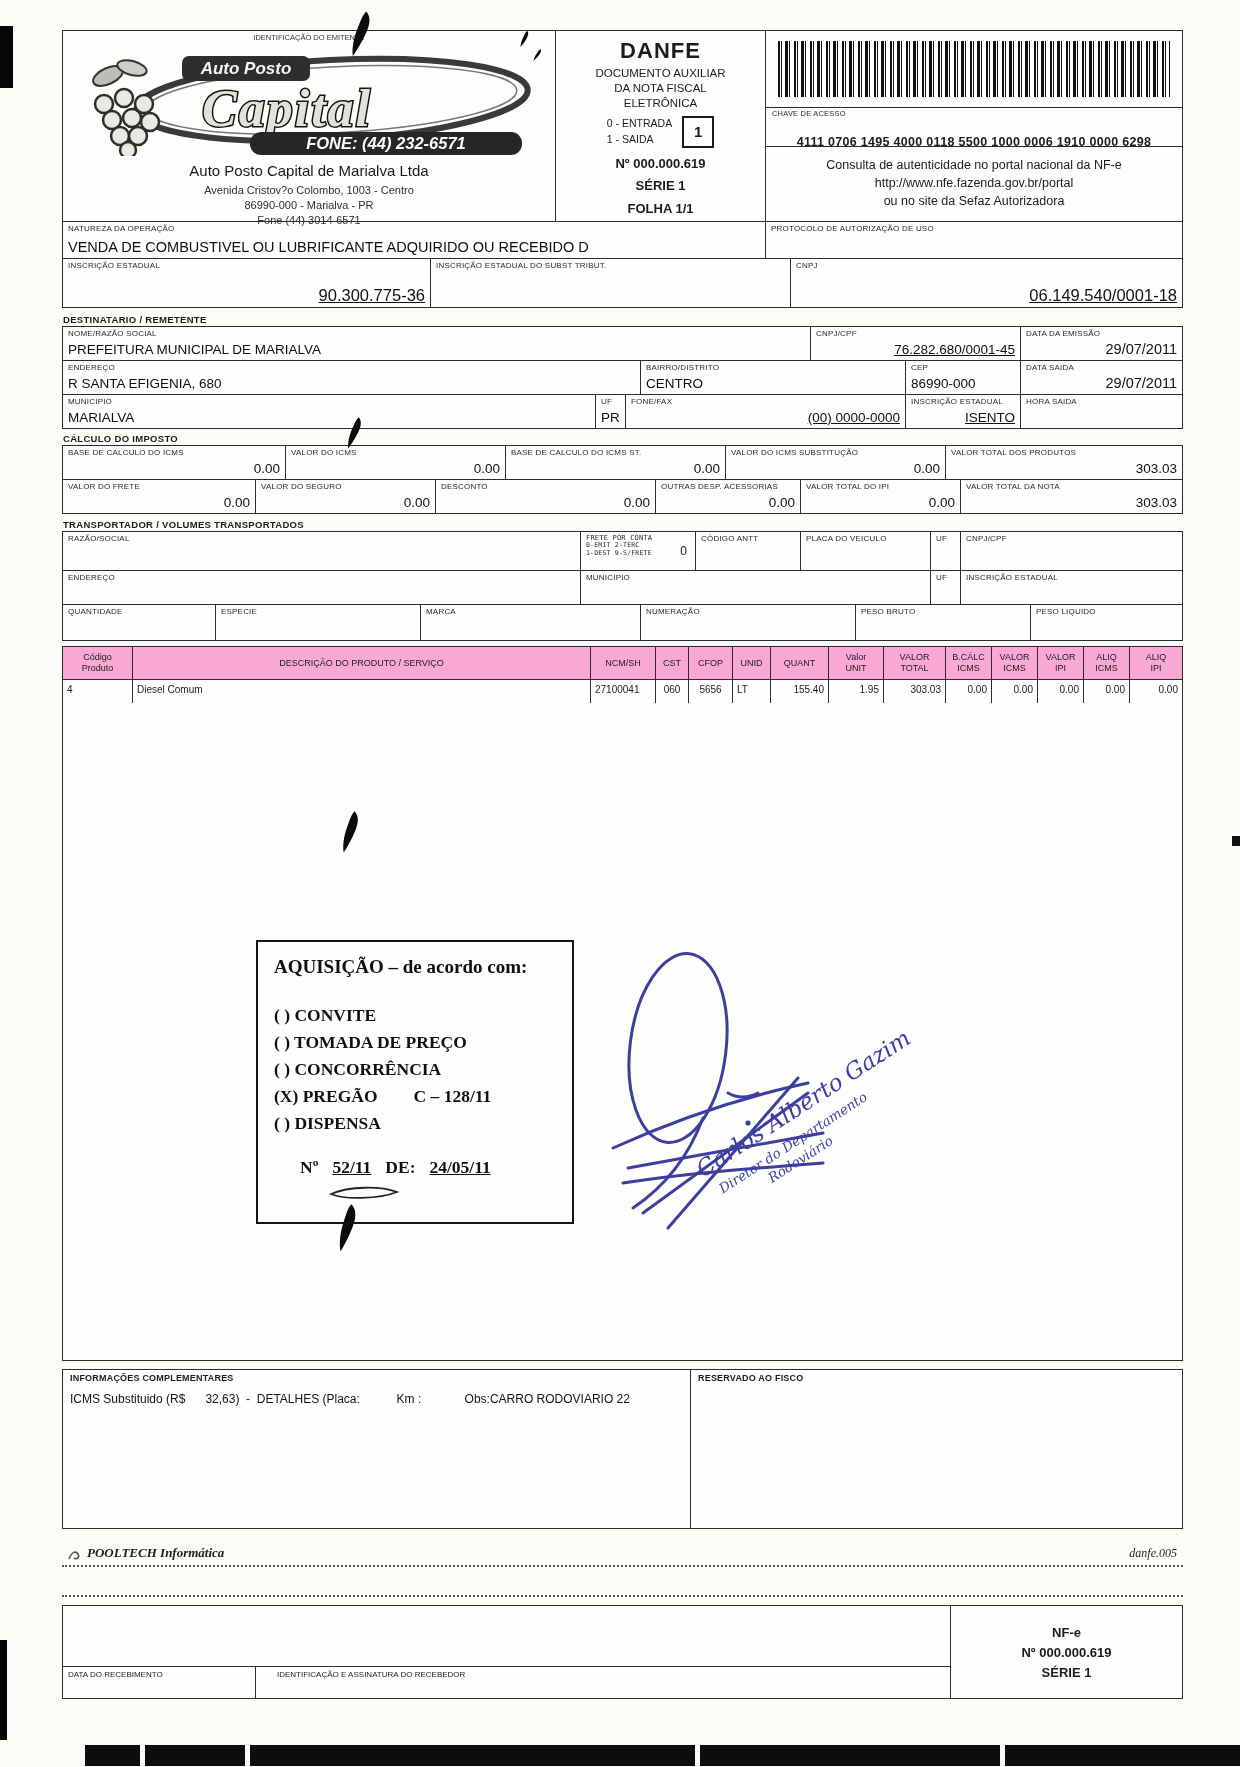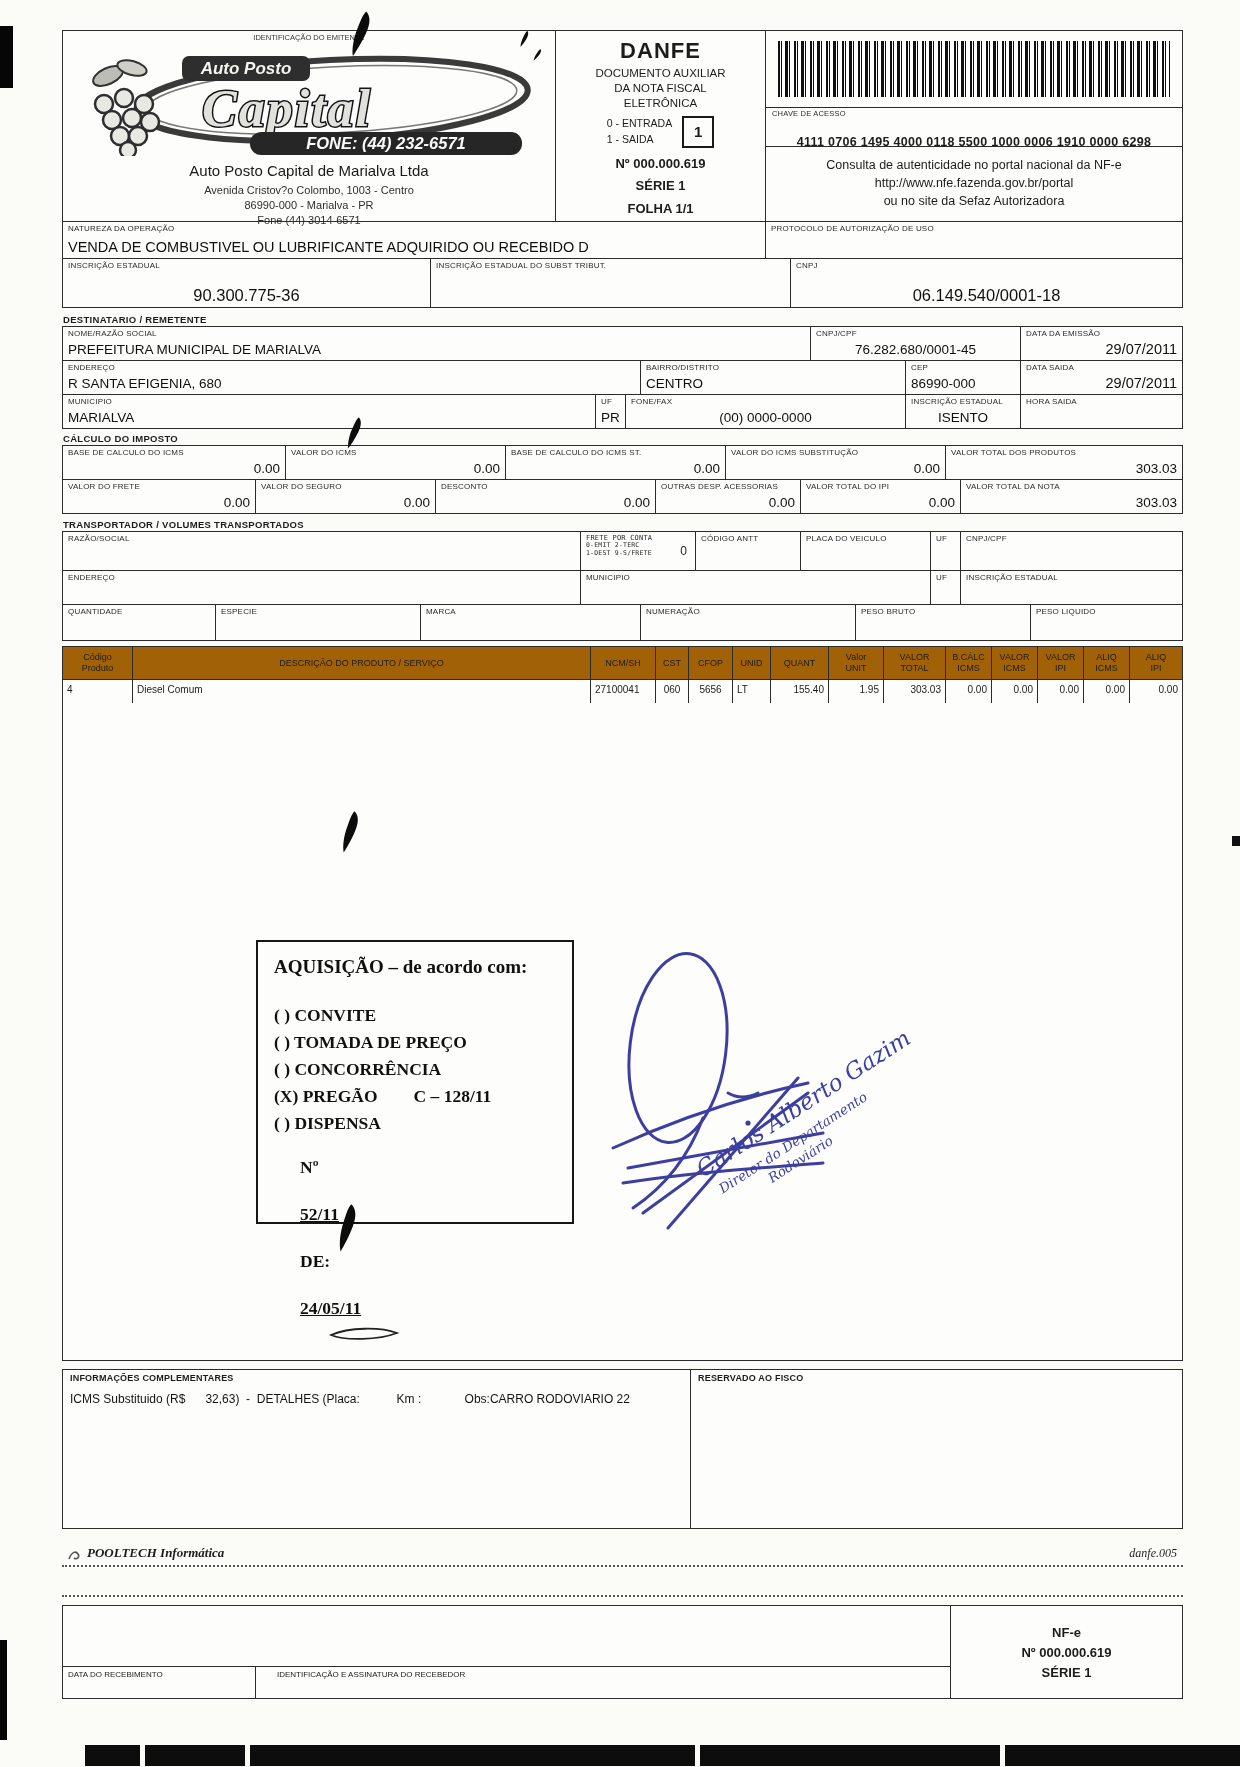--- a/index.html
+++ b/index.html
@@ -9,21 +9,21 @@
     font-family:"Liberation Sans",sans-serif;
     overflow:hidden;
   }
   .sheet{position:absolute;left:62px;top:30px;width:1121px;}
   .frow{display:flex;border:1px solid #2b2b2b;margin-top:-1px;background:#fdfdfb;box-sizing:border-box;}
   .cell{box-sizing:border-box;border-right:1px solid #2b2b2b;padding:2px 5px;display:flex;flex-direction:column;overflow:hidden;position:relative;}
   .cell.last{border-right:none;flex:1;}
   .lbl{font-size:8px;letter-spacing:.2px;color:#2a2a2a;line-height:1.15;white-space:nowrap;}
   .val{font-size:13.5px;margin-top:auto;margin-bottom:1px;line-height:1.05;color:#101010;white-space:nowrap;}
   .val.big{font-size:16.5px;}
-  .val.center{text-align:center;}
+  .val.center{text-align:right;text-decoration:underline;}
   .val.right{text-align:right;}
   .seclbl{font-size:9.5px;font-weight:bold;letter-spacing:.3px;height:19px;display:flex;align-items:flex-end;padding:0 0 2px 1px;box-sizing:border-box;}
   
   .hdr{display:flex;border:1px solid #2b2b2b;height:192px;box-sizing:border-box;background:#fdfdfb;}
   .hdr-left{width:493px;border-right:1px solid #2b2b2b;box-sizing:border-box;text-align:center;padding-top:2px;}
   .emit-lbl{font-size:7.5px;color:#333;}
   .company-name{font-size:15px;color:#1a1a1a;margin-top:2px;}
   .company-addr{font-size:11px;color:#2f2f2f;line-height:1.35;margin-top:4px;}
   .hdr-mid{width:210px;border-right:1px solid #2b2b2b;box-sizing:border-box;text-align:center;padding-top:7px;}
   .danfe-title{font-size:22px;font-weight:bold;letter-spacing:1px;}
@@ -34,37 +34,37 @@
   .mid-num{font-size:13px;font-weight:bold;margin-top:8px;}
   .mid-serie{font-size:13px;font-weight:bold;margin-top:7px;}
   .mid-folha{font-size:13px;font-weight:bold;margin-top:8px;}
   .hdr-right{flex:1;display:flex;flex-direction:column;}
   .bc-wrap{height:76px;border-bottom:1px solid #2b2b2b;display:flex;align-items:center;justify-content:center;}
   .barcode{width:392px;height:56px;background:repeating-linear-gradient(90deg,#101010 0 2px,#fff 2px 3px,#101010 3px 4px,#fff 4px 7px,#101010 7px 10px,#fff 10px 11px,#101010 11px 12px,#fff 12px 16px);}
   .chave-wrap{height:39px;border-bottom:1px solid #2b2b2b;box-sizing:border-box;padding:2px 6px;}
   .chave-val{font-size:12.5px;font-weight:bold;text-align:center;margin-top:16px;letter-spacing:.3px;}
   .consulta{flex:1;text-align:center;padding-top:9px;font-size:12.5px;line-height:1.45;}
   
-  .throw{display:flex;border:1px solid #2b2b2b;height:34px;margin-top:5px;box-sizing:border-box;background:#a16207;}
+  .throw{display:flex;border:1px solid #2b2b2b;height:34px;margin-top:5px;box-sizing:border-box;background:#f9a8d4;}
   .th{box-sizing:border-box;border-right:1px solid #2b2b2b;display:flex;flex-direction:column;align-items:center;justify-content:center;font-size:9px;line-height:1.2;text-align:center;}
   .th.last{border-right:none;}
   .tdrow{display:flex;border-left:1px solid #2b2b2b;border-right:1px solid #2b2b2b;height:23px;box-sizing:border-box;background:#fdfdfb;}
   .td{box-sizing:border-box;border-right:1px solid #2b2b2b;font-size:10px;padding:4px 4px 0 4px;white-space:nowrap;overflow:hidden;}
   .td.last{border-right:none;flex:1;}
   .td.r{text-align:right;}
   .td.c{text-align:center;}
   .c0{width:70px}.c1{width:458px}.c2{width:65px}.c3{width:33px}.c4{width:44px}.c5{width:38px}.c6{width:58px}.c7{width:55px}.c8{width:62px}.c9{width:46px}.c10{width:46px}.c11{width:46px}.c12{width:46px}.c13{flex:1}
   .tblank{border:1px solid #2b2b2b;border-top:none;height:658px;position:relative;background:#fdfdfb;box-sizing:border-box;}
   
   .stamp{position:absolute;left:193px;top:237px;width:318px;height:284px;border:2px solid #161616;box-sizing:border-box;padding:14px 16px;font-family:"Liberation Serif",serif;color:#101010;}
   .stamp-title{font-weight:bold;font-size:19px;}
   .stamp-opts{margin-top:24px;font-weight:bold;font-size:17.5px;line-height:27px;}
   .opt4{display:flex;}
   .opt4b{margin-left:36px;}
-  .stamp-num{margin-top:20px;font-weight:bold;font-size:17.5px;padding-left:26px;display:flex;gap:26px;flex-direction:column;}
+  .stamp-num{margin-top:20px;font-weight:bold;font-size:17.5px;padding-left:26px;display:flex;gap:14px;}
   .u{text-decoration:underline;}
   .stamp-curve{margin:6px 0 0 55px;}
   
   .signature{position:absolute;left:545px;top:230px;width:430px;height:370px;pointer-events:none;}
   
   .infobox{display:flex;border:1px solid #2b2b2b;height:160px;margin-top:8px;box-sizing:border-box;background:#fdfdfb;}
   .info-left{width:628px;border-right:1px solid #2b2b2b;box-sizing:border-box;padding:3px 7px;}
   .info-lbl{font-size:9px;font-weight:bold;letter-spacing:.2px;}
   .info-text{font-size:12px;margin-top:9px;white-space:pre;color:#141414;}
   .info-right{flex:1;padding:3px 7px;}

